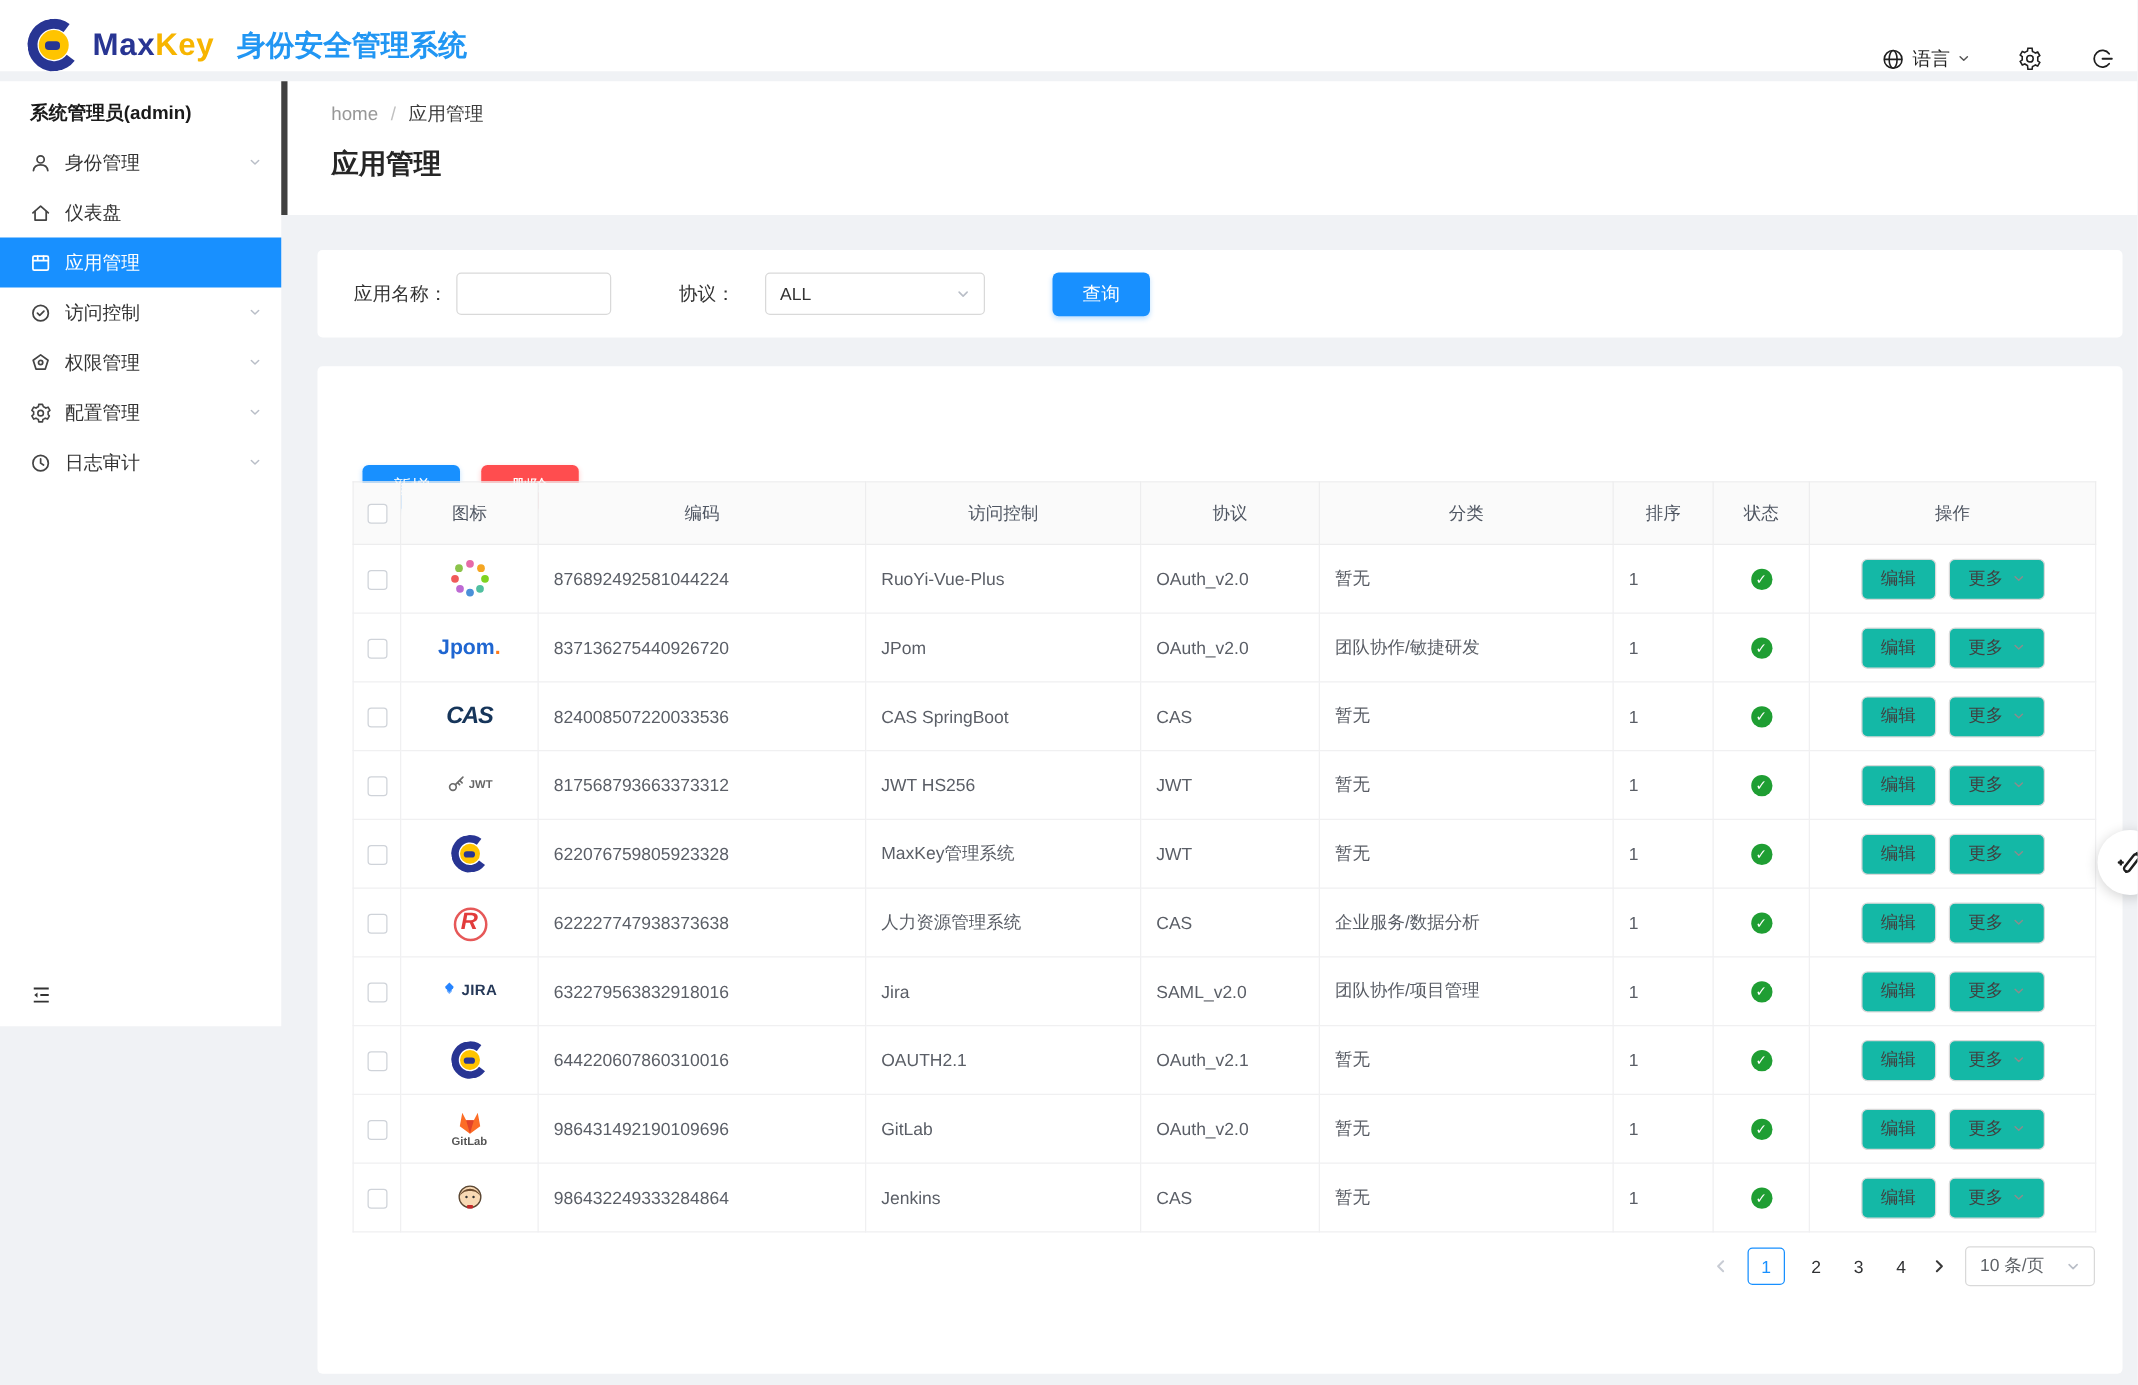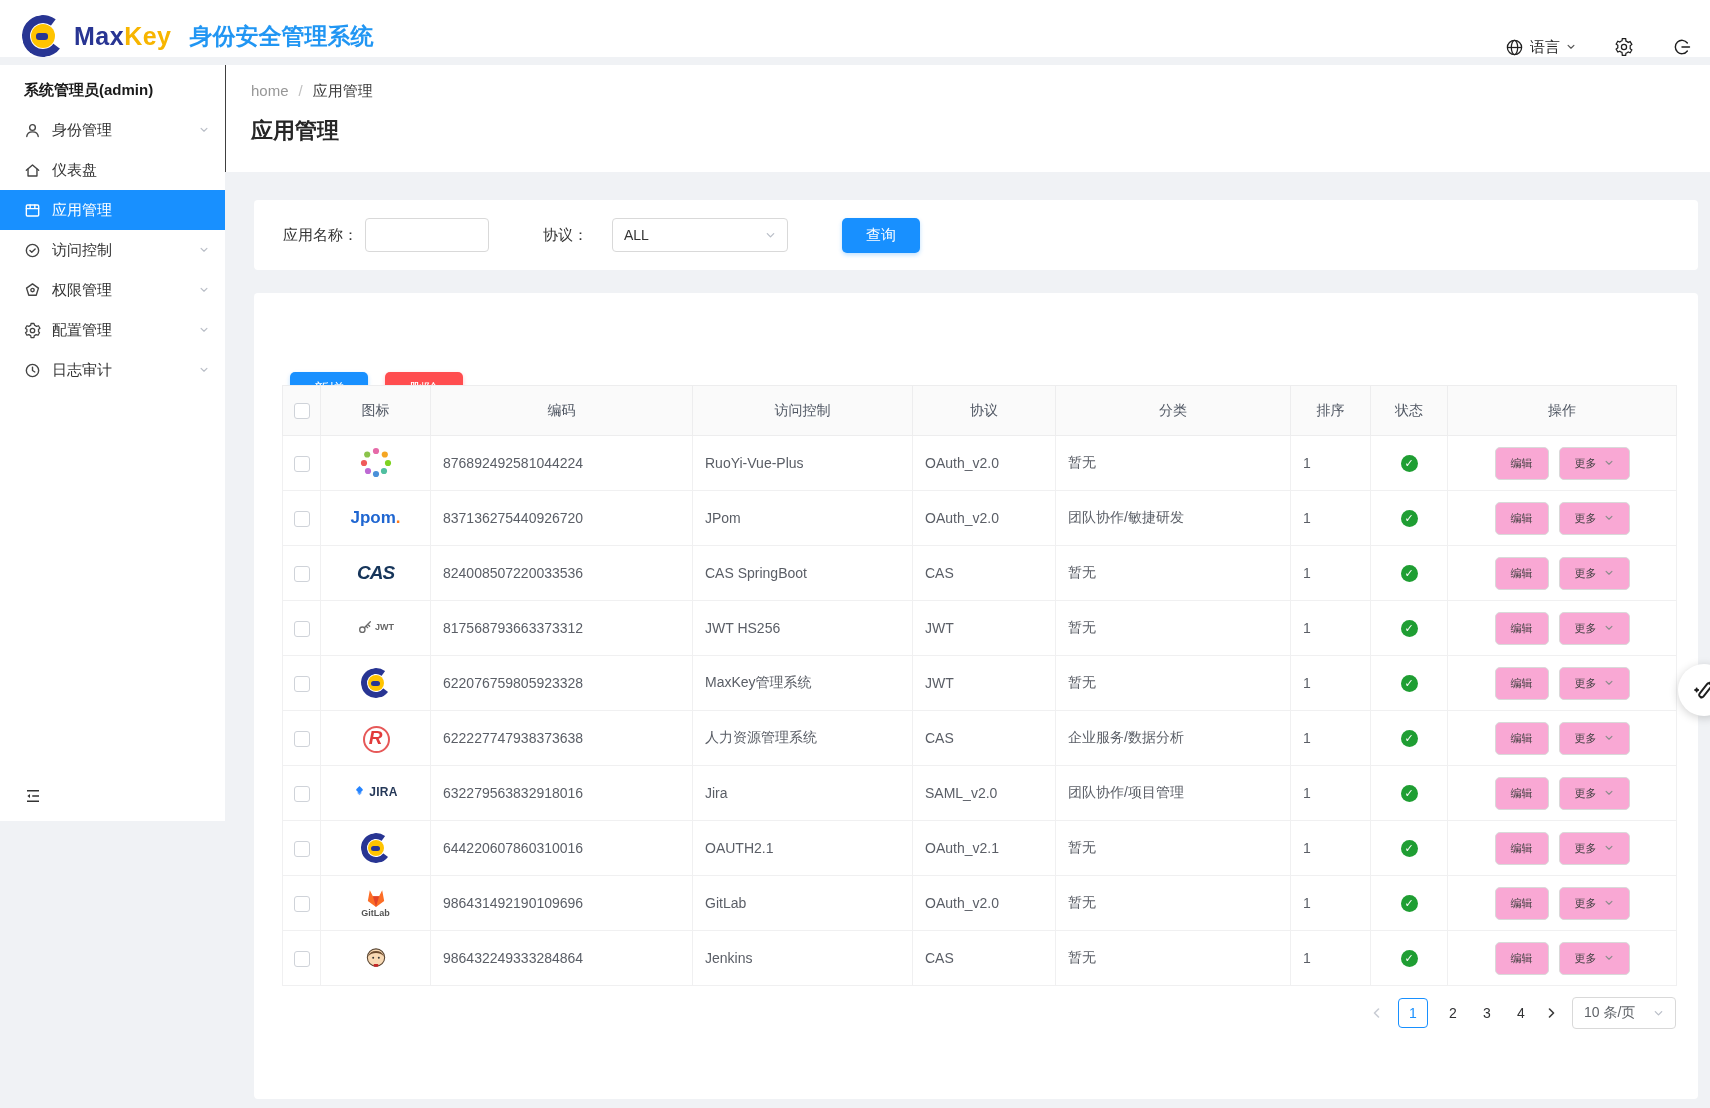--- a/index.html
+++ b/index.html
@@ -39,21 +39,21 @@
     font-size:15px;color:#333;cursor:pointer;}
   .side-item .lbl{flex:1;}
   .side-ico{display:flex;color:#444;}
   .side-caret{display:flex;color:#666;}
   .side-item.active{background:#1890ff;color:#fff;}
   .side-item.active .side-ico{color:#fff;}
   .side-fold{position:absolute;left:24px;bottom:16px;cursor:pointer;display:flex;}
 
   
   .topband{position:absolute;left:225px;top:65px;right:0;height:107px;background:#fff;
-    padding:17px 0 0 25px;border-left:1px solid #404040;}
+    padding:17px 0 0 35px;border-left:5px solid #404040;}
   .crumbs{font-size:15px;}
   .crumb-home{color:#979797;cursor:pointer;}
   .crumb-sep{margin:0 10px;color:#c0c0c0;}
   .crumb-cur{color:#3d3d3d;}
   .page-title{margin:15px 0 0;font-size:22px;font-weight:600;color:#262626;}
 
   
   .card{position:absolute;background:#fff;border-radius:4px;}
   .filter-card{left:254px;top:200px;width:1444px;height:70px;display:flex;align-items:center;padding-left:29px;}
   .filter-card label{font-size:15px;color:#333;}
@@ -76,22 +76,22 @@
   table{position:absolute;left:28px;top:92px;width:1394px;border-collapse:collapse;table-layout:fixed;
     font-size:14px;color:#5a5e66;}
   th{height:50px;background:#fafafa;font-weight:500;color:#4f5662;border:1px solid #ededee;text-align:center;}
   td{height:55px;border:1px solid #f0f0f1;padding:0 12px;background:#fff;}
   td.center{text-align:center;padding:0;}
   .cb{display:inline-block;width:16px;height:16px;border:1px solid #cfd3d9;border-radius:3px;background:#fff;
     vertical-align:middle;cursor:pointer;}
   .status-dot{display:inline-flex;width:17px;height:17px;border-radius:50%;background:#1f9e33;color:#fff;
     font-size:11px;font-weight:700;align-items:center;justify-content:center;}
   .actions{display:inline-flex;gap:10px;align-items:center;}
-  .btn-ghost{height:33px;border:1px solid #d9d9d9;border-radius:5px;background:#f9a8d4;color:#404040;
-    font-size:11px;cursor:pointer;display:inline-flex;align-items:center;justify-content:center;gap:7px;padding:0 15px;}
+  .btn-ghost{height:33px;border:1px solid #d9d9d9;border-radius:5px;background:#14b8a6;color:#404040;
+    font-size:14px;cursor:pointer;display:inline-flex;align-items:center;justify-content:center;gap:7px;padding:0 15px;}
   .btn-ghost .caret-svg{color:#8c8c8c;}
 
   
   .logo-jpom{color:#1f66d1;font-weight:800;font-size:17px;}
   .logo-jpom i{color:#ff7a1a;font-style:normal;}
   .logo-cas{color:#16355a;font-weight:800;font-style:italic;font-size:19px;letter-spacing:-1px;}
   .jwt-wrap{display:inline-flex;align-items:center;gap:2px;}
   .jwt-wrap b{font-size:9px;color:#666;}
   .hr-logo{position:relative;display:inline-block;width:28px;height:26px;font-style:italic;font-weight:800;
     font-size:19px;color:#e23b3b;line-height:26px;}

